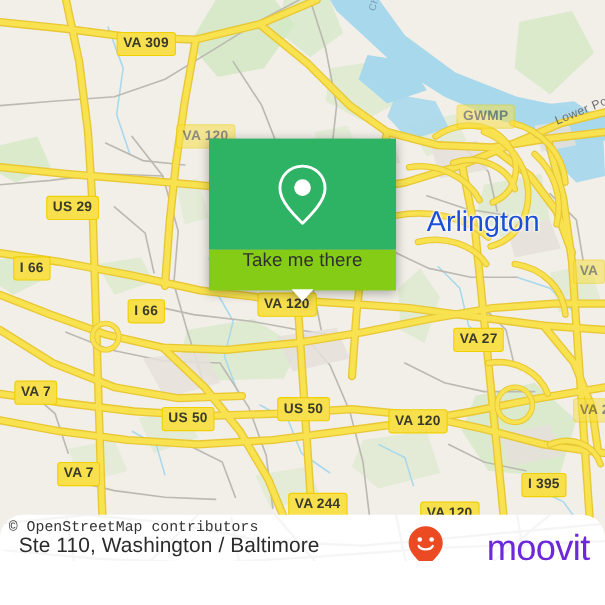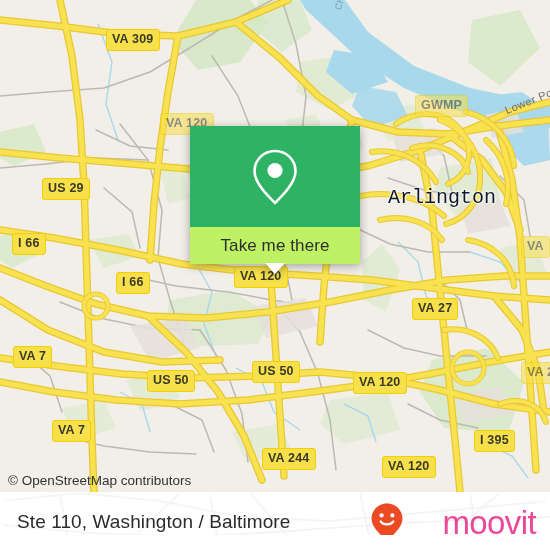--- a/index.html
+++ b/index.html
@@ -43,42 +43,42 @@
     padding: 3px 5px 4px 5px;
     white-space: nowrap;
     box-sizing: border-box;
     letter-spacing: 0.2px;
   }
   .shield.muted { opacity: .55; }
 
   
   .place-label {
     position: absolute;
-    color: #0f172a;
-    font-family: Liberation Mono, monospace;
-    font-size: 20px;
+    color: #1d4ed8;
+    font-family: Liberation Sans, sans-serif;
+    font-size: 26px;
     font-weight: normal;
     white-space: nowrap;
     text-shadow: 0 0 3px #fff, 0 0 3px #fff, 0 0 2px #fff;
   }
   .water-label {
     position: absolute;
     color: #7b9bb5;
     font-size: 9px;
     font-family: "Liberation Sans", sans-serif;
     white-space: nowrap;
     letter-spacing: .5px;
   }
 
   
   #attribution {
     position: absolute;
     left: 8px;
     bottom: 4px;
-    font-family: Liberation Sans, sans-serif;
+    font-family: Liberation Mono, monospace;
     font-size: 13.5px;
     color: #333333;
     white-space: nowrap;
     z-index: 40;
   }
 
   
   #popup-card {
     position: absolute;
     left: 190px;
@@ -88,24 +88,24 @@
     filter: drop-shadow(0 2px 5px rgba(0,0,0,0.33));
   }
   #popup-green {
     background: #2eb263;
     height: 101px;
     display: flex;
     align-items: center;
     justify-content: center;
   }
   #popup-white {
-    background: #bef264;
+    background: #84cc16;
     height: 37px;
     display: flex;
-    align-items: center;
+    align-items: flex-start;
     justify-content: center;
     position: relative;
   }
   #popup-label {
     font-family: "Liberation Sans", sans-serif;
     font-size: 17px;
     color: #2f2f2f;
     letter-spacing: .1px;
   }
   #popup-tail {
@@ -116,21 +116,21 @@
     width: 0; height: 0;
     border-left: 10px solid transparent;
     border-right: 10px solid transparent;
     border-top: 11px solid #ffffff;
   }
 
   
   #footer {
     position: absolute;
     left: 0;
-    top: 493px;
+    top: 468px;
     width: 550px;
     height: 42px;
     background: #ffffff;
     overflow: hidden;
     border-radius: 21px;
   }
   #footer-watermark {
     position: absolute;
     left: 0; top: -492px;
     width: 550px;
@@ -157,21 +157,21 @@
   }
   #brand {
     display: flex;
     align-items: center;
     gap: 2px;
   }
   #brand-text {
     font-family: "Liberation Sans", sans-serif;
     font-size: 33px;
     font-weight: normal;
-    color: #ec4899;
+    color: #6d28d9;
     letter-spacing: -0.6px;
     line-height: 1;
     margin-left: 36px;
   }
 </style>
 </head>
 <body>
 
 <div id="app">
 

